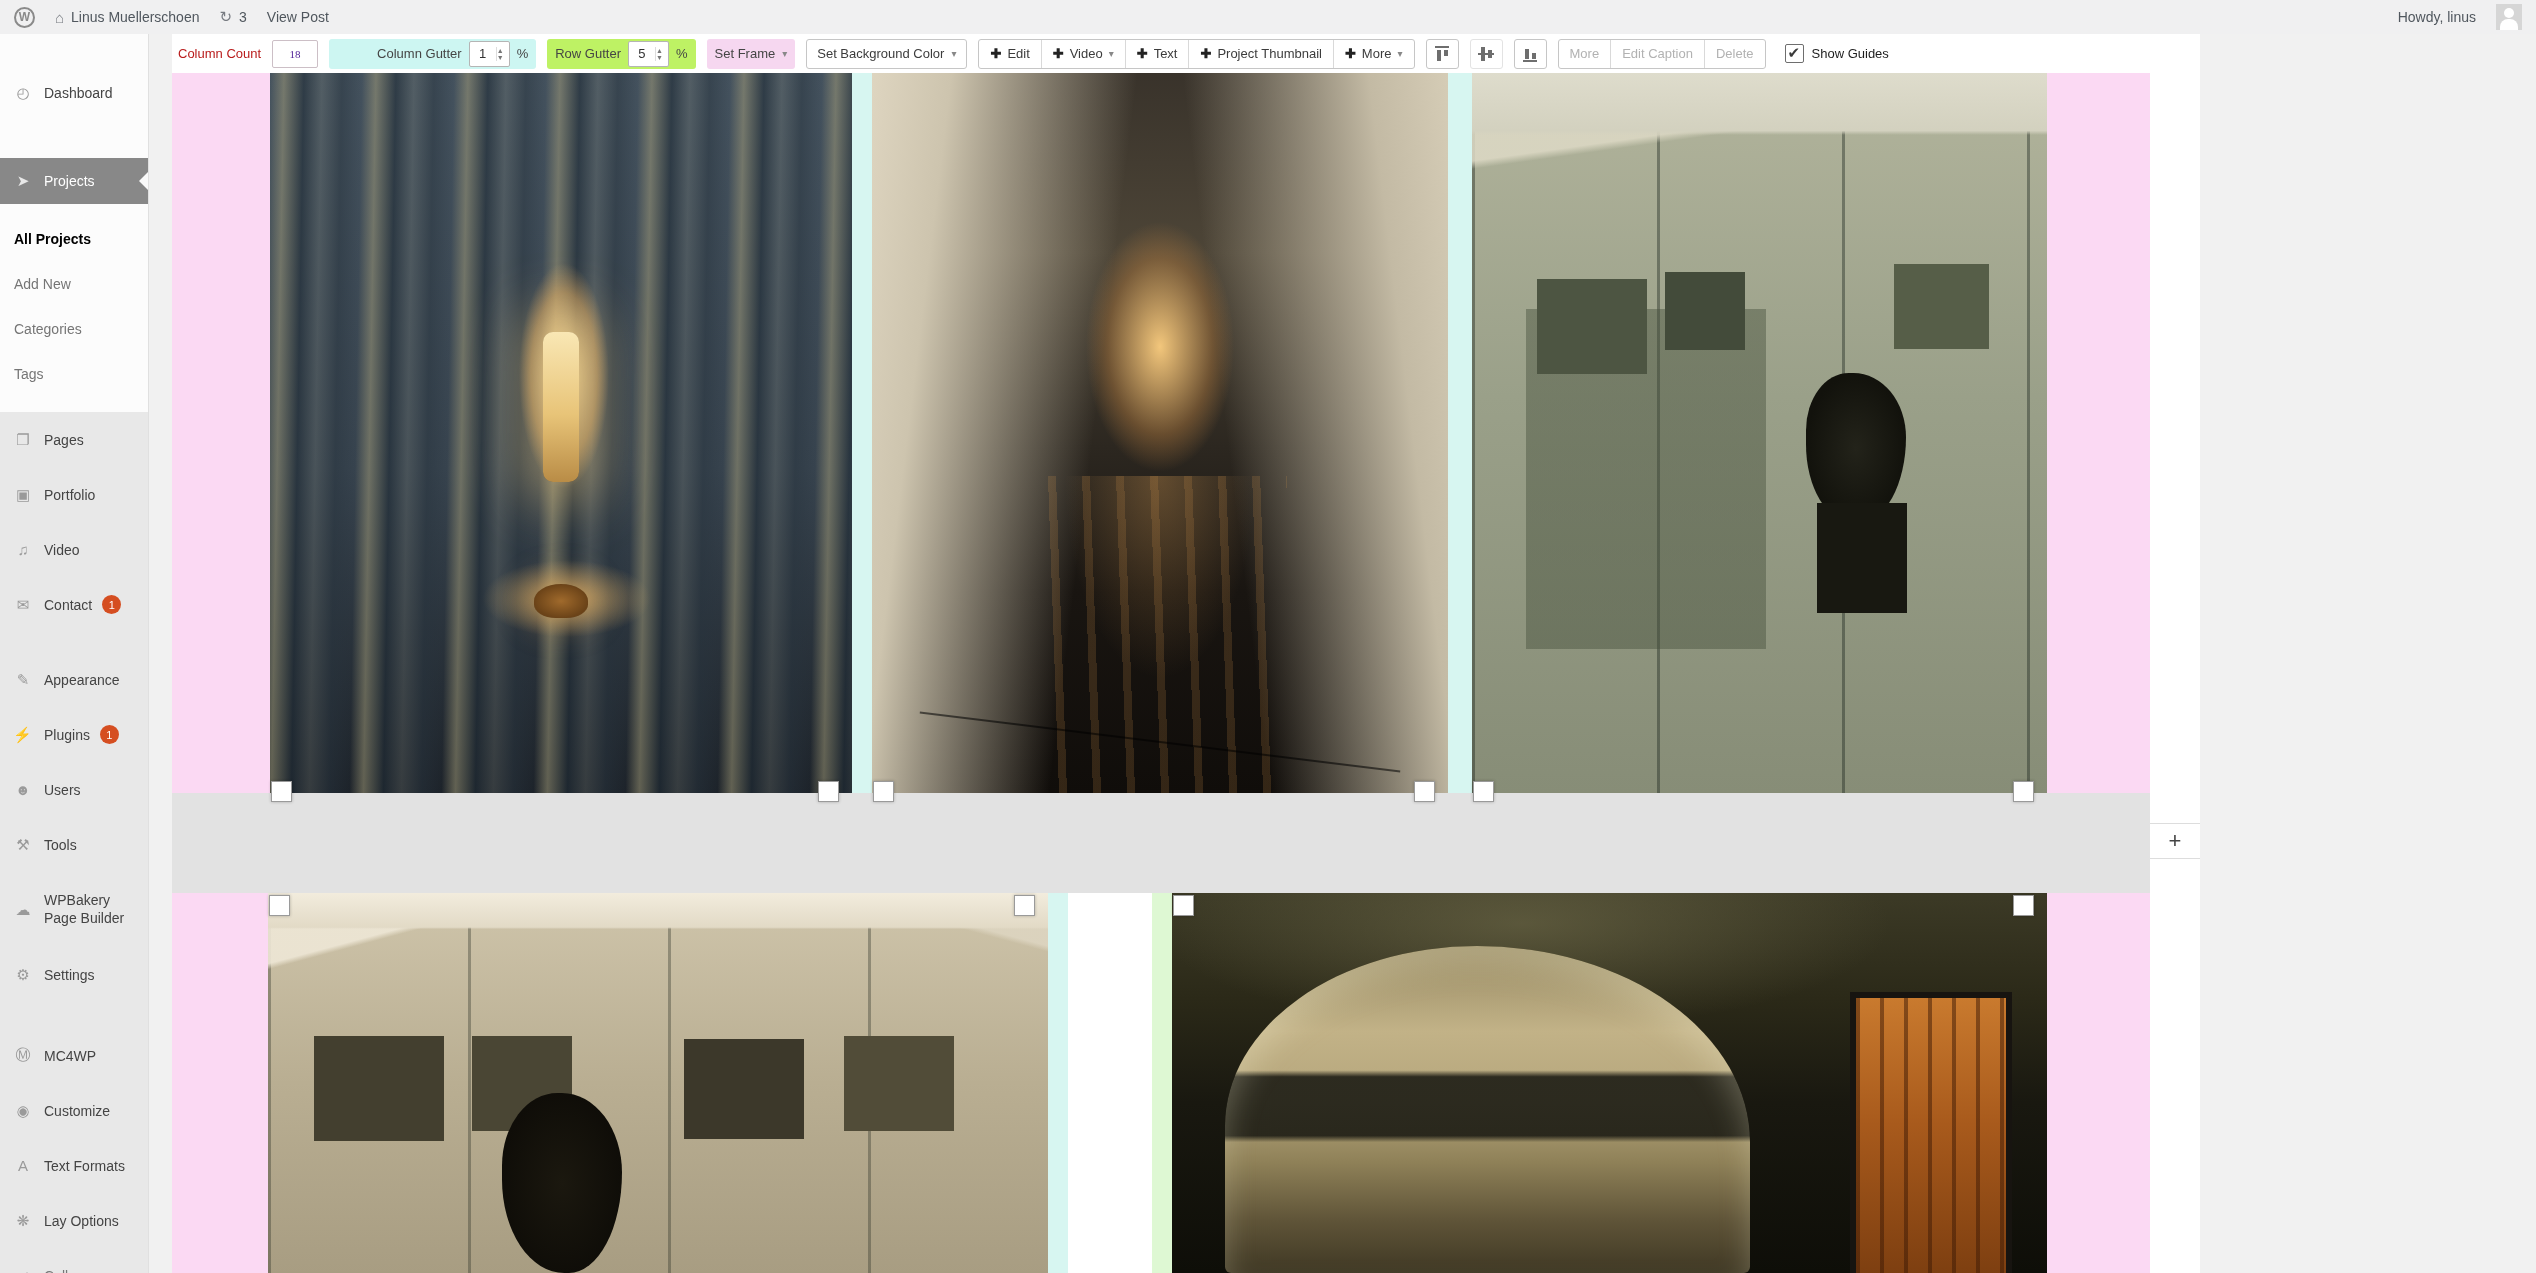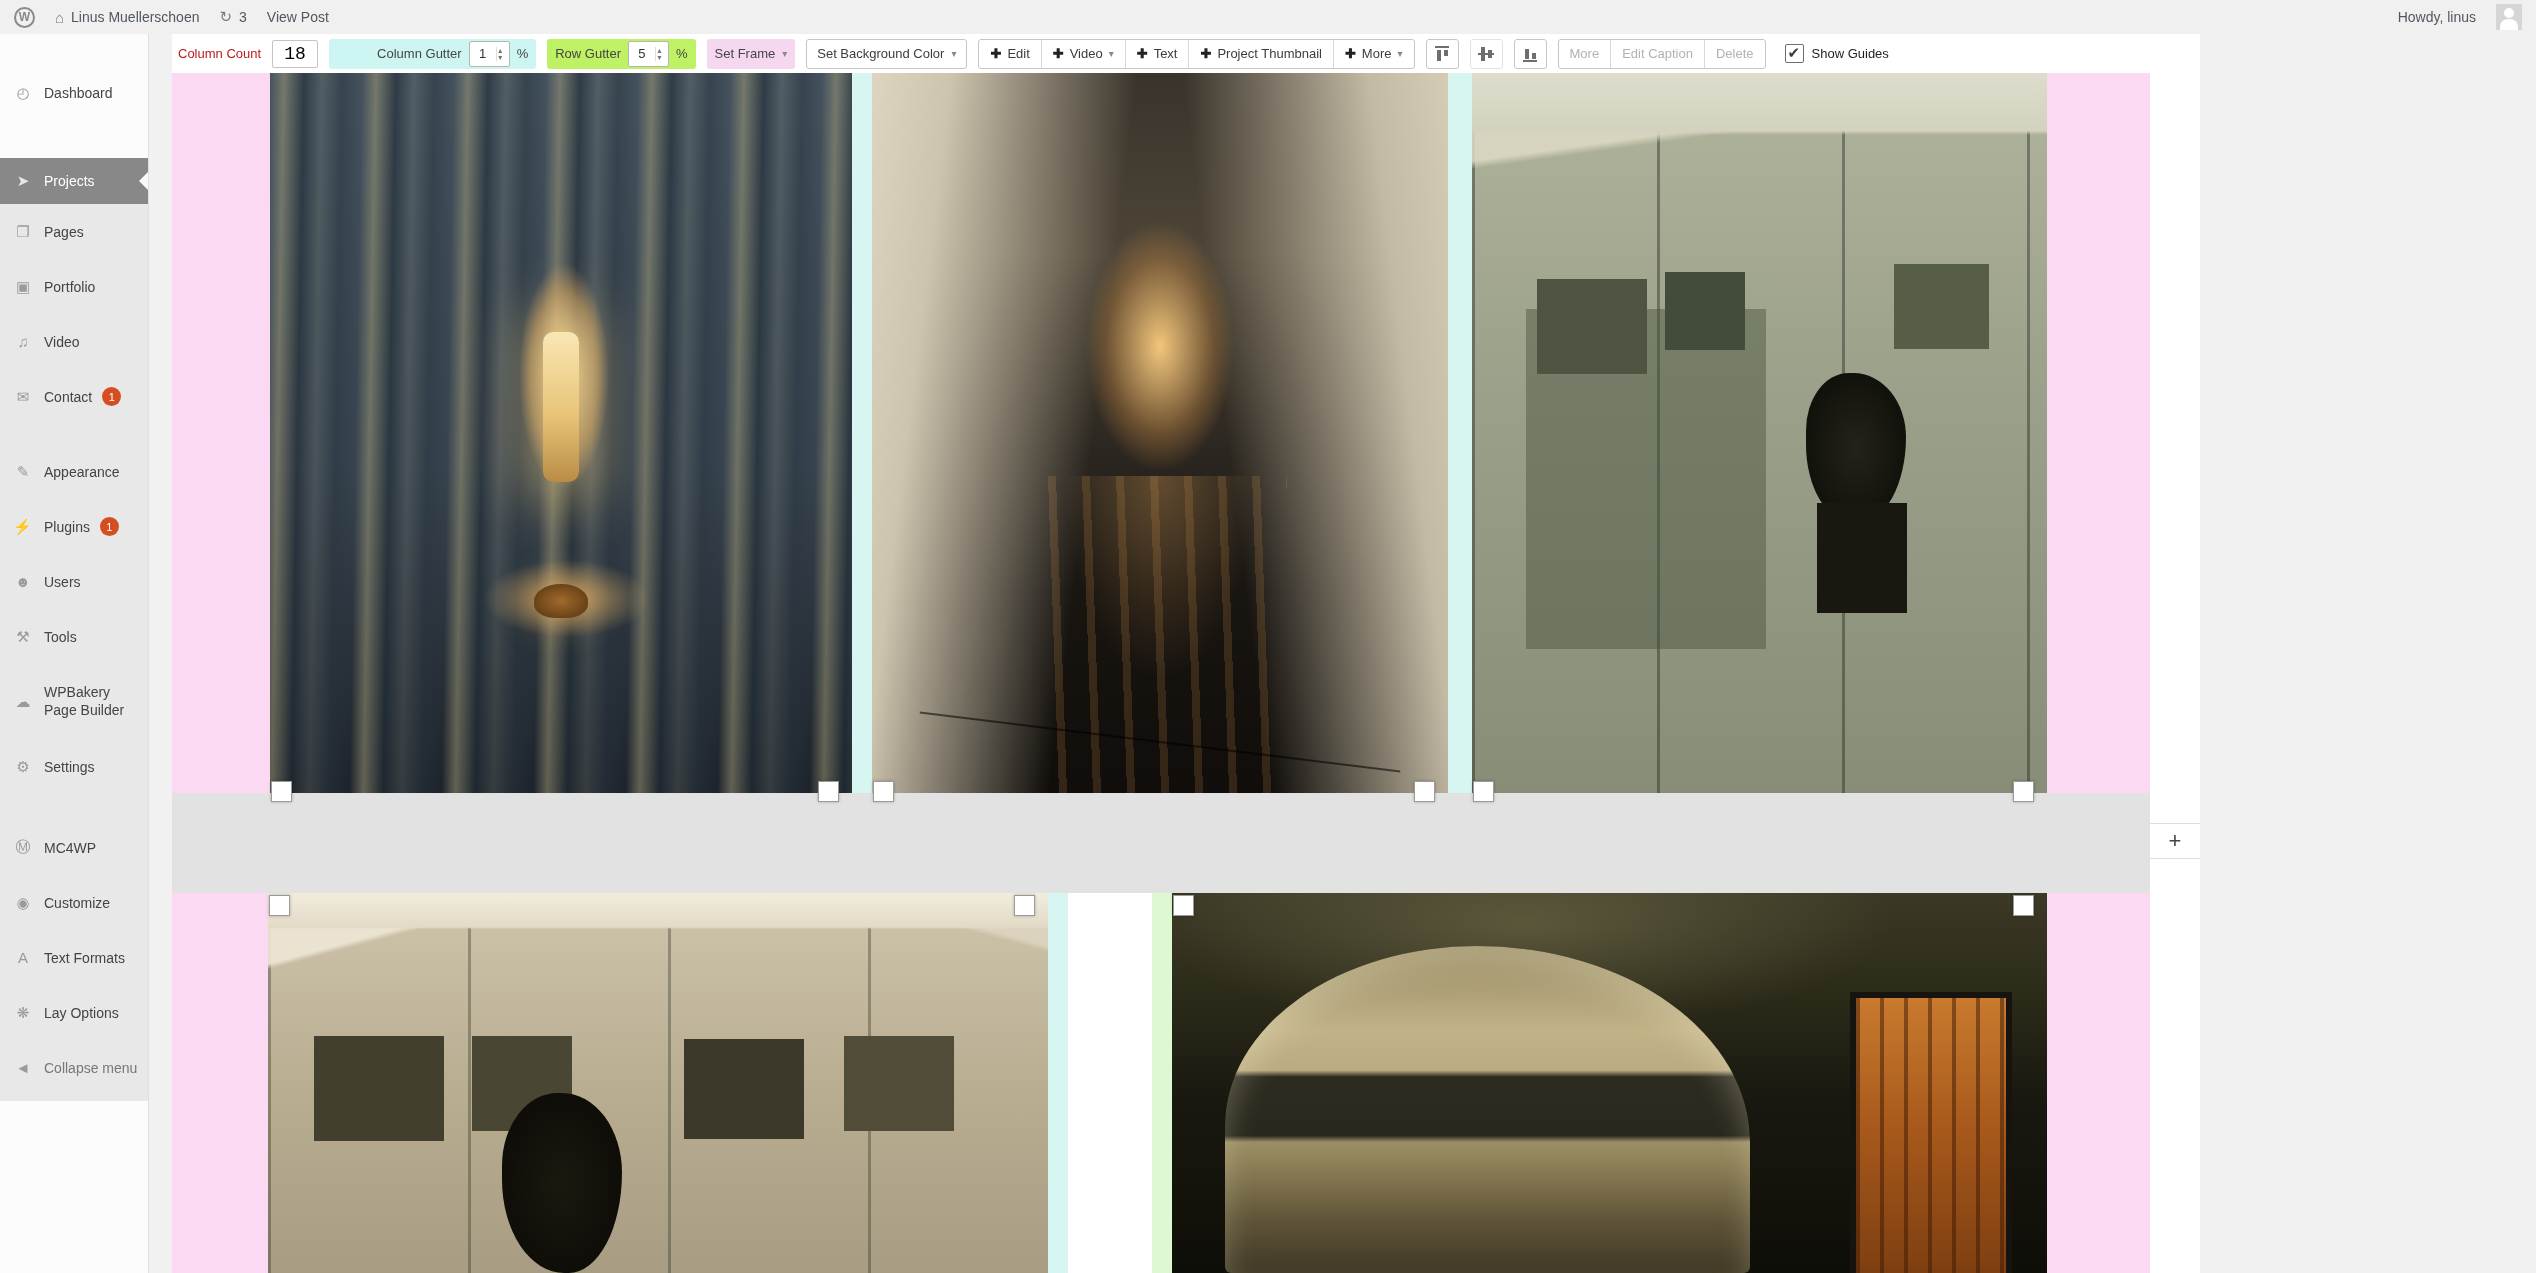--- a/index.html
+++ b/index.html
@@ -47,21 +47,21 @@
   .badge { min-width:19px; height:19px; border-radius:10px; background:#d54e21; color:#fff;
     font-size:11px; display:flex; align-items:center; justify-content:center; padding:0 5px; }
   .collapse-item { color:#777; }
 
   
   .toolbar { position:absolute; left:172px; top:34px; width:2028px; height:39px;
     background:#ffffff; display:flex; align-items:center; gap:11px; padding:0 6px;
     font-size:13px; color:#454545; }
   .tlabel { color:#b91c1c; white-space:nowrap; }
   .cc-input { width:46px; height:28px; border:1px solid #ccbfc6; border-radius:2px;
-    text-align:center; font-size:18px; color:#000000; font-family:Liberation Mono, monospace; }
+    text-align:center; font-size:11px; color:#4c1d95; font-family:Liberation Serif, serif; }
   .chip { display:flex; align-items:center; gap:7px; height:30px; padding:0 8px;
     border-radius:3px; white-space:nowrap; }
   .chip.cyan { background:#cdf6f2;padding-left:48px; }
   .chip.gray { background:#bef264; }
   .chip.pink { background:#f6d7f0; }
   .spinbox { display:flex; align-items:center; height:26px; background:#fff;
     border:1px solid #b5b5b5; border-radius:2px; }
   .spinbox input { width:26px; border:none; text-align:center; font-size:13px; color:#333;
     font-family:"Liberation Sans",sans-serif; outline:none; }
   .spinner { display:flex; flex-direction:column; justify-content:center; width:13px;
@@ -217,20 +217,26 @@
 
   <div class="sidebar">
     <div class="menu-item" id="mi-dashboard">
       <span class="mi-icon">◴</span>
       <span class="mi-label">Dashboard</span>
     </div>
     <div class="menu-item sel" id="mi-projects">
       <span class="mi-icon">➤</span>
       <span class="mi-label">Projects</span>
     </div>
+    <div class="submenu">
+      <div class="submenu-item current">All Projects</div>
+      <div class="submenu-item">Add New</div>
+      <div class="submenu-item">Categories</div>
+      <div class="submenu-item">Tags</div>
+    </div>
     <div class="menu-lower">
       <div class="menu-item">
         <span class="mi-icon">❐</span>
         <span class="mi-label">Pages</span>
       </div>
       <div class="menu-item">
         <span class="mi-icon">▣</span>
         <span class="mi-label">Portfolio</span>
       </div>
       <div class="menu-item">

